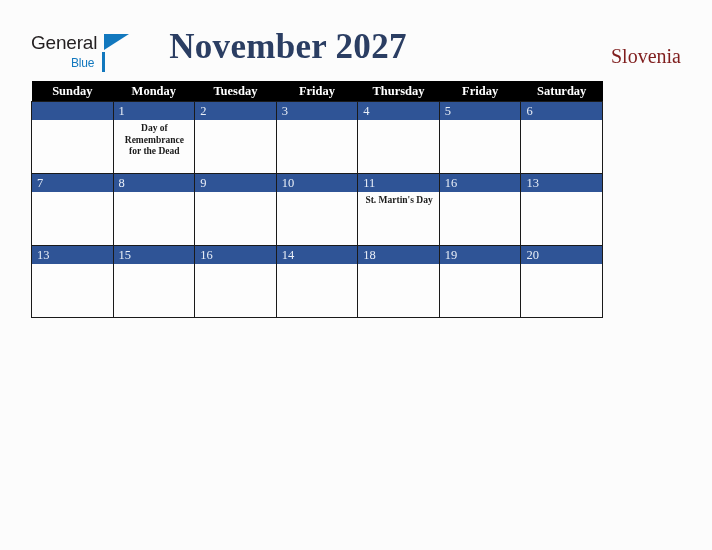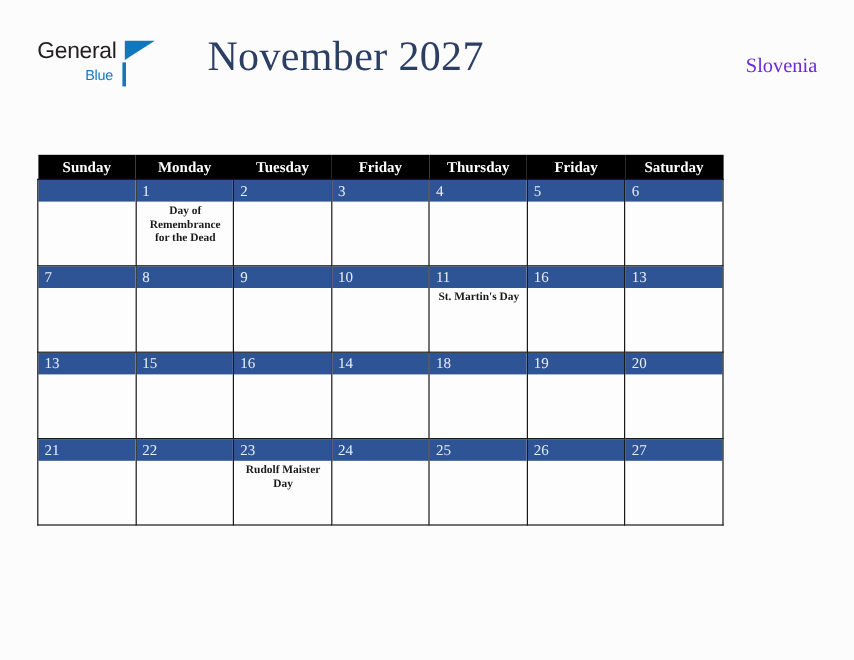--- a/index.html
+++ b/index.html
@@ -73,41 +73,41 @@
   .title {
     position: absolute;
     left: 0;
     top: 27px;
     width: 576px;
     text-align: center;
     font-size: 35px;
     color: #2b3e63;
     font-family: "Liberation Serif", serif;
     letter-spacing: 0.3px;
+    font-weight: bold;
   }
 
   .country {
     position: absolute;
     right: 31px;
     top: 45px;
-    font-size: 17px;
-    color: #6d28d9;
+    font-size: 20px;
+    color: #7f1d1d;
     font-family: "Liberation Serif", serif;
     margin-left: 42px;
   }
 
   
   .calendar {
     position: absolute;
     left: 31px;
     top: 81px;
     width: 572px;
     border-collapse: collapse;
     table-layout: fixed;
-    margin-top: 48px;
   }
   .calendar th {
     background: #000000;
     color: #ffffff;
     font-size: 12.5px;
     font-weight: bold;
     font-family: "Liberation Serif", serif;
     height: 20px;
     padding: 0;
     text-align: center;
@@ -247,40 +247,14 @@
         <td>
           <span class="daynum">18</span>
         </td>
         <td>
           <span class="daynum">19</span>
         </td>
         <td>
           <span class="daynum">20</span>
         </td>
       </tr>
-      <tr>
-        <td>
-          <span class="daynum">21</span>
-        </td>
-        <td>
-          <span class="daynum">22</span>
-        </td>
-        <td>
-          <span class="daynum">23</span>
-          <span class="events">
-            <span class="event">Rudolf Maister Day</span>
-          </span>
-        </td>
-        <td>
-          <span class="daynum">24</span>
-        </td>
-        <td>
-          <span class="daynum">25</span>
-        </td>
-        <td>
-          <span class="daynum">26</span>
-        </td>
-        <td>
-          <span class="daynum">27</span>
-        </td>
-      </tr>
     </tbody>
 </table>
 
 </body></html>

